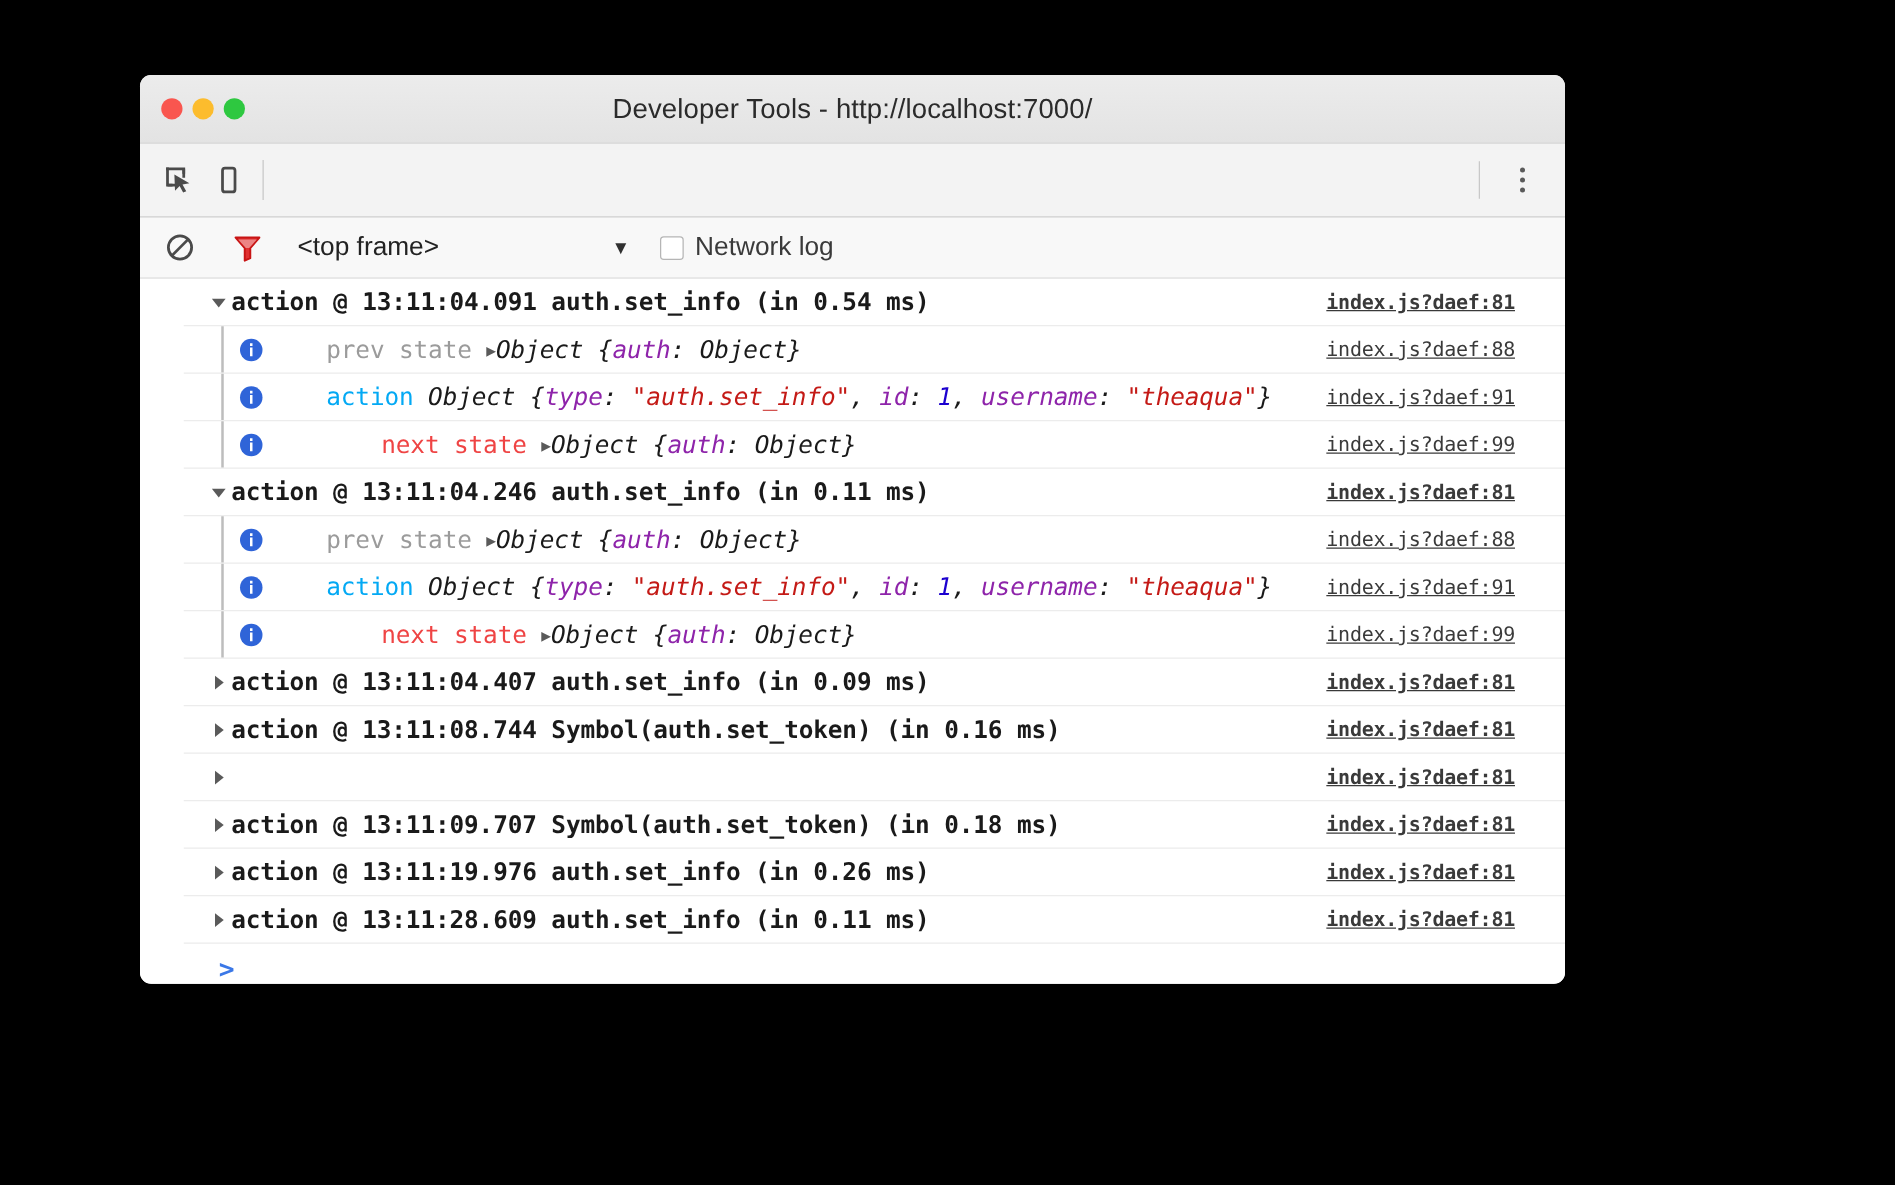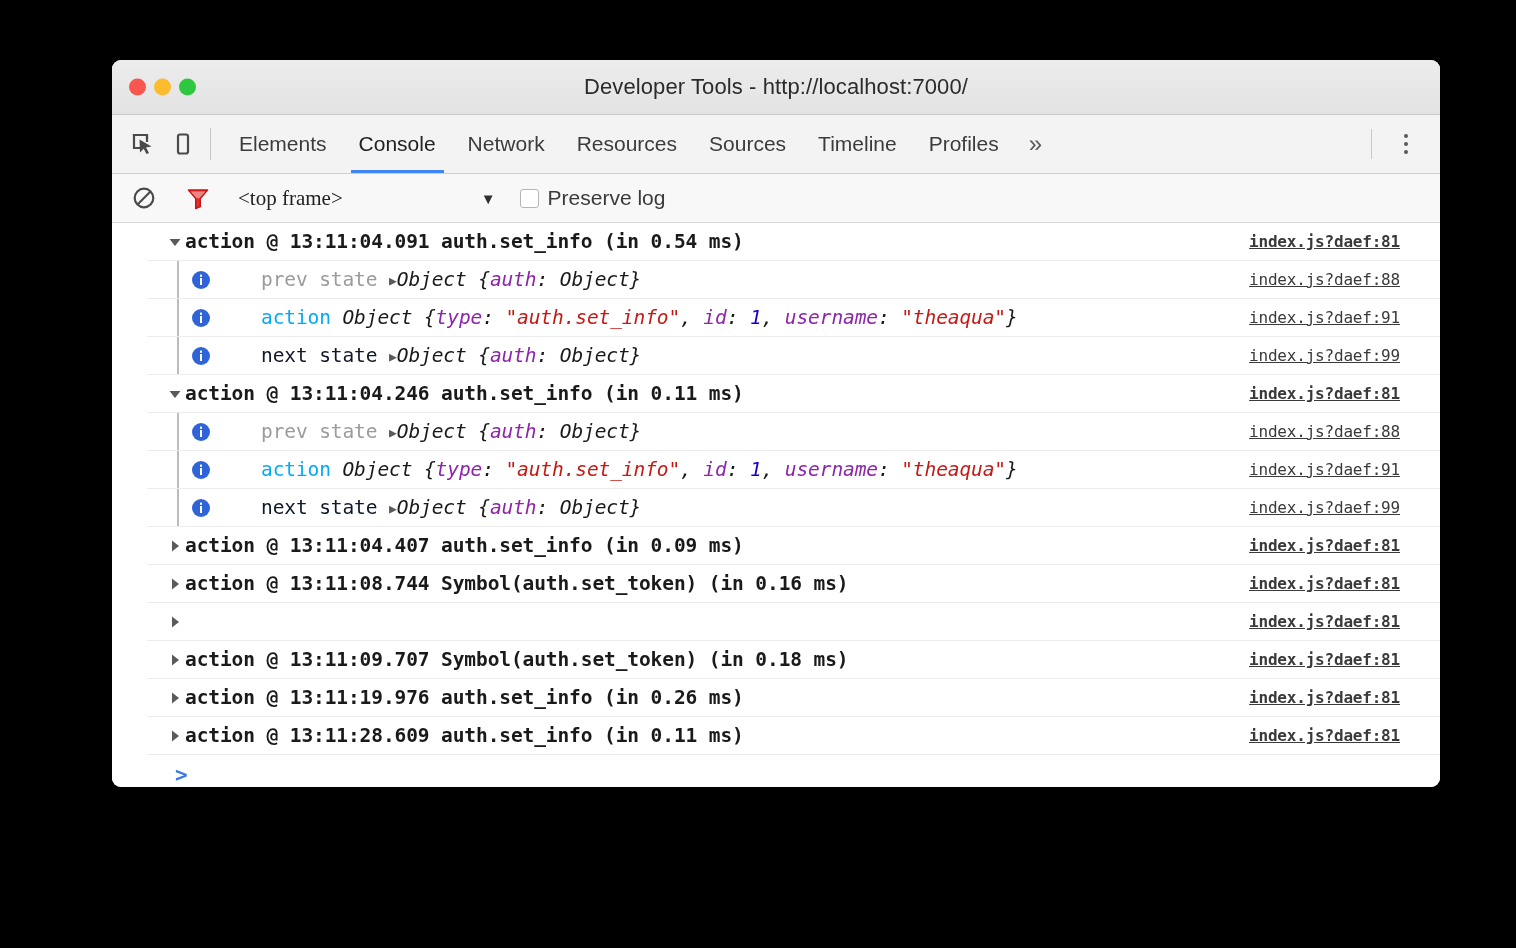--- a/index.html
+++ b/index.html
@@ -13,21 +13,21 @@
   body {
     font-family: "Liberation Sans", sans-serif;
     -webkit-font-smoothing: antialiased;
   }
 
   
   .window {
     position: absolute;
     left: 112px;
     top: 60px;
-    width: 1328px;
+    width: 1140px;
     height: 727px;
     background: #ffffff;
     border-radius: 9px;
     overflow: hidden;
     box-shadow: 0 0 0 0.5px rgba(0,0,0,0.35);
   }
 
   
   .titlebar {
     position: relative;
@@ -165,21 +165,21 @@
     display: flex;
     align-items: center;
     justify-content: center;
     cursor: default;
   }
   .fb-icon + .fb-icon { margin-left: 26px; }
   .frame-sel {
     margin-left: 26px;
     font-size: 21px;
     color: #222222;
-    font-family: Liberation Serif, serif;
+    font-family: Liberation Sans, sans-serif;
     cursor: default;
     white-space: nowrap;
   }
   .fb-caret {
     margin-left: 138px;
     font-size: 15px;
     color: #303030;
     cursor: default;
     line-height: 1;
   }
@@ -269,21 +269,21 @@
     text-decoration: underline;
     cursor: pointer;
     white-space: pre;
     letter-spacing: -0.2px;
   }
   .row.header .src { font-weight: bold; }
 
   
   .t-grey   { color: #9b9b9b; }
   .t-cyan   { color: #03a9f4; margin-top: 40px; }
-  .t-green  { color: #0f172a; }
+  .t-green  { color: #ef4444; margin-left: 44px; }
   .t-italic { font-style: italic; }
   .t-purple { color: #8e24aa; font-style: italic; }
   .t-red    { color: #c41a16; font-style: italic; }
   .t-blue   { color: #1c00cf; font-style: italic; }
   .t-dark   { color: #1a1a1a; font-style: italic; }
 
   .obj-tri {
     display: inline-block;
     color: #5a5a5a;
     font-size: 13px;
@@ -329,30 +329,20 @@
           <path d="M8.5 7.5 L20.5 14.5 L15 15.5 L18 21 L15.5 22 L12.7 16.7 L9 20.5 Z" fill="#4a4a4a"></path>
         </svg>
       </div>
       <div class="tb-icon">
         <svg width="24" height="24" viewBox="0 0 24 24">
           <rect x="7" y="2.5" width="10" height="19" rx="2" ry="2" fill="none" stroke="#4a4a4a" stroke-width="2.2"></rect>
         </svg>
       </div>
     </div>
     <div class="tb-sep"></div>
-    <div class="tabs">
-      <div class="tab">Elements</div>
-      <div class="tab active">Console</div>
-      <div class="tab">Network</div>
-      <div class="tab">Resources</div>
-      <div class="tab">Sources</div>
-      <div class="tab">Timeline</div>
-      <div class="tab">Profiles</div>
-      <div class="tab-more">»</div>
-    </div>
     <div class="tabbar-right">
       <div class="tb-sep"></div>
       <div class="kebab">
         <span></span>
           <span></span>
           <span></span>
       </div>
     </div>
   </div>
 
@@ -366,21 +356,21 @@
     <div class="fb-icon">
       <svg width="26" height="26" viewBox="0 0 26 26">
         <path d="M3.5 5 H22.5 L15.2 13.4 V21.5 L10.8 23.5 V13.4 Z" fill="#e03030" stroke="#c81414" stroke-width="1.6" stroke-linejoin="round"></path>
         <path d="M5.5 6.6 H20.5 L14.4 13.3 H11.6 Z" fill="#f0a0a0" opacity="0.75"></path>
       </svg>
     </div>
     <div class="frame-sel">&lt;top frame&gt;</div>
     <div class="fb-caret">▼</div>
     <div class="preserve">
       <span class="checkbox"></span>
-      <span class="preserve-label">Preserve log</span>
+      <span class="preserve-label">Network log</span>
     </div>
   </div>
 
   <div class="console">
 
     <div class="row header">
       <div class="tri">
         <svg width="14" height="14" viewBox="0 0 14 14">
             <path d="M1.5 4 H12.5 L7 11 Z" fill="#5a5a5a"></path>
           </svg>

